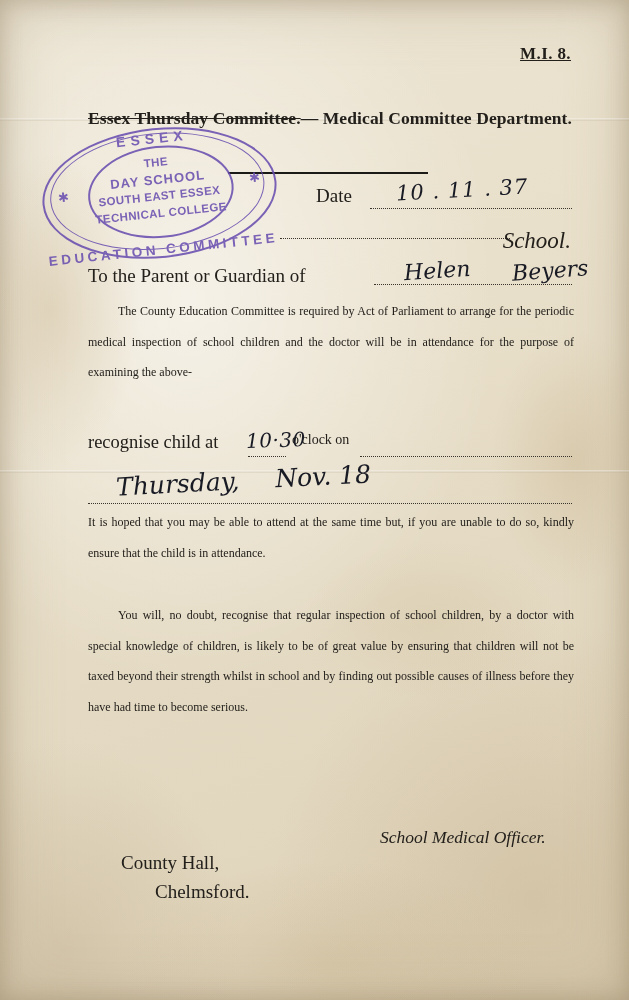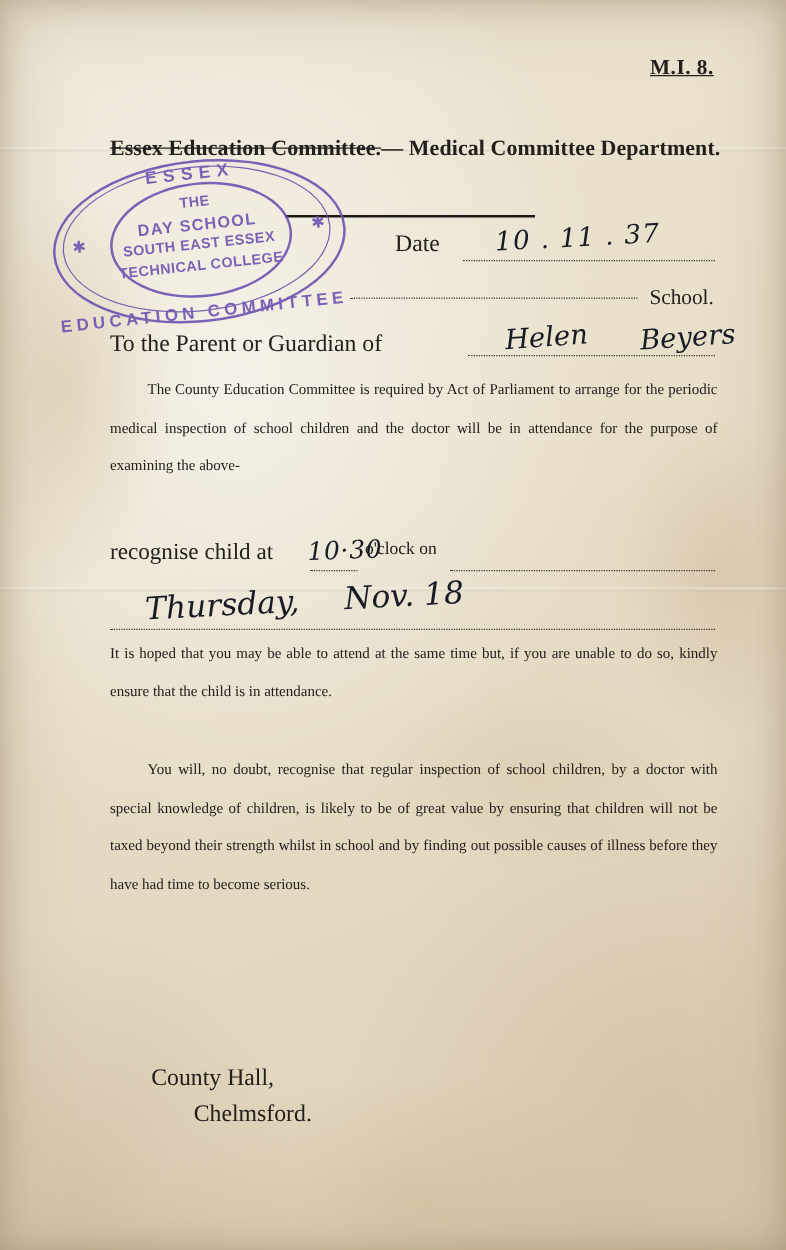--- a/index.html
+++ b/index.html
@@ -101,21 +101,22 @@
   .dl-date   { left: 370px; top: 208px; width: 202px; }
   .dl-school { left: 280px; top: 238px; width: 230px; }
   .dl-name   { left: 374px; top: 284px; width: 198px; }
   .dl-time1  { left: 248px; top: 456px; width: 38px; }
   .dl-time2  { left: 360px; top: 456px; width: 212px; }
   .dl-day    { left: 88px;  top: 503px; width: 484px; }
 
   .school-lbl {
     position: absolute;
     right: 58px; top: 228px;
-    font-size: 17px;
+    font-size: 23px;
+    font-style: italic;
   }
 
   .to-parent {
     position: absolute;
     left: 88px; top: 265px;
     font-size: 19px;
   }
 
   .para {
     position: absolute;
@@ -274,21 +275,21 @@
   <div class="blotch b4"></div>
   <div class="fold" style="top:118px"></div>
   <div class="fold" style="top:470px"></div>
   <div class="edge-dark"></div>
 
   <div class="doc">
 
     <div class="ref"><span class="u">M.I. 8.</span></div>
 
     <div class="header">
-      <span class="strike">Essex Education Committee.</span><span>— Medical Committee Department.</span>
+      <span class="strike">Essex Thursday Committee.</span><span>— Medical Committee Department.</span>
     </div>
 
     <div class="rule-thick"></div>
 
     <div class="date-row">Date</div>
     <div class="dotline dl-date"></div>
 
     <div class="dotline dl-school"></div>
     <div class="school-lbl">School.</div>
 
@@ -300,20 +301,21 @@
     <div class="mentioned">recognise child at</div>
     <div class="dotline dl-time1"></div>
     <div class="oclock">o'clock on</div>
     <div class="dotline dl-time2"></div>
     <div class="dotline dl-day"></div>
 
     <div class="para p3"><span class="indent"></span><span>You will, no doubt, recognise that regular inspection of school children, by a doctor with special knowledge of children, is likely to be of great value by ensuring that children will not be taxed beyond their strength whilst in school and by finding out possible causes of illness before they have had time to become serious.</span></div>
 
     <div class="para p2">It is hoped that you may be able to attend at the same time but, if you are unable to do so, kindly ensure that the child is in attendance.</div>
 
+    <div class="sig-title">School Medical Officer.</div>
 
     <div class="addr">
       <span>County Hall,</span>
       <span class="l2">Chelmsford.</span>
     </div>
 
     <div class="hand hw-date">10 . 11 . 37</div>
     <div class="hand hw-name1">Helen</div>
     <div class="hand hw-name2">Beyers</div>
     <div class="hand hw-time">10·30</div>

